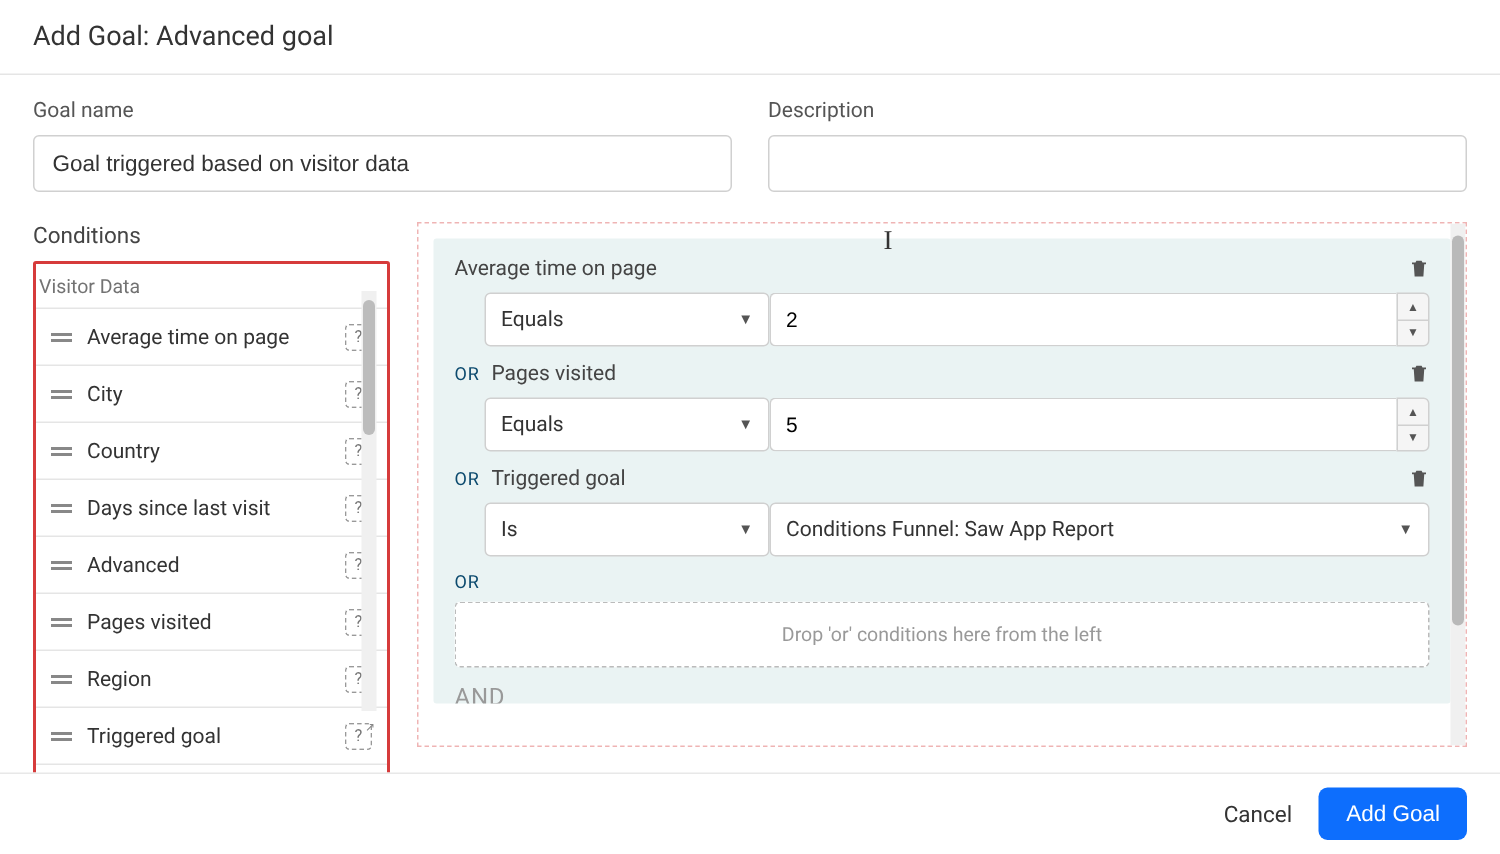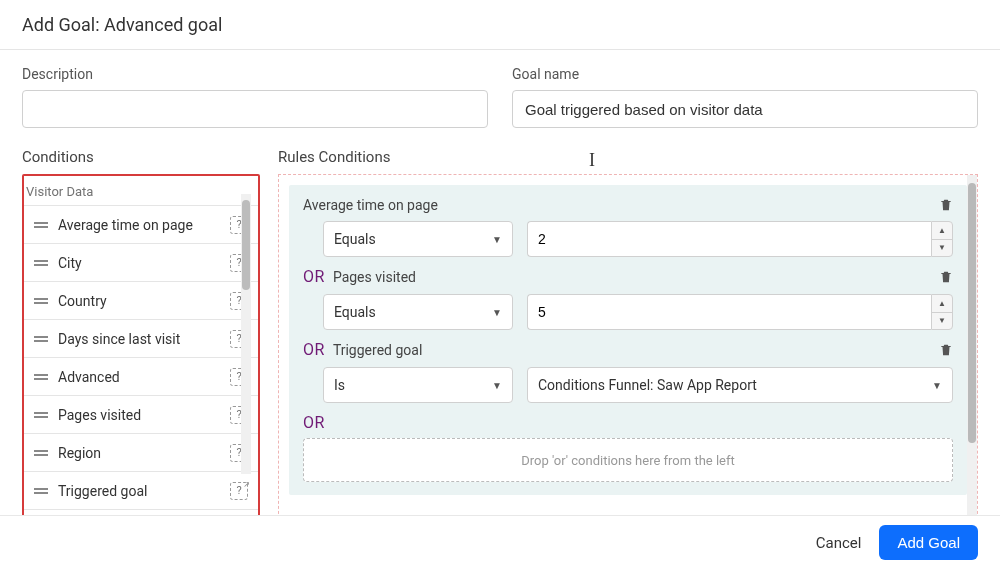--- a/index.html
+++ b/index.html
@@ -19,24 +19,24 @@
   .vd-item { display: flex; align-items: center; height: 38px; border-bottom: 1px solid #e5e5e5; padding: 0 10px; font-size: 14px; color: #333; cursor: grab; }
   .drag-handle { width: 14px; display: flex; flex-direction: column; gap: 2px; margin-right: 10px; }
   .drag-handle span { height: 2px; background: #888; }
   .vd-label { flex: 1; }
   .qmark { width: 18px; height: 18px; border: 1px dashed #999; border-radius: 3px; display: flex; align-items: center; justify-content: center; font-size: 11px; color: #777; position: relative; }
   .qmark::after { content: "↗"; position: absolute; top: -3px; right: -3px; font-size: 8px; color: #888; }
   .rules-panel { border: 1px dashed #d63b3b60; background: #fff; height: 350px; overflow: hidden; position: relative; }
   .rules-inner { background: #eaf3f3; margin: 10px 10px 10px 10px; border-radius: 2px; padding: 12px 14px; height: 310px; overflow: hidden; }
   .rule-group { margin-bottom: 10px; }
   .rule-head { display: flex; align-items: center; font-size: 14px; color: #444; margin-bottom: 8px; }
-  .or-tag { color: #701a75; font-size: 16px; letter-spacing: 0.5px; margin-right: 8px; }
+  .or-tag { color: #0c4a6e; font-size: 12px; letter-spacing: 0.5px; margin-right: 8px; }
   .trash { margin-left: auto; width: 14px; height: 16px; cursor: pointer; }
   .trash svg { display: block; }
-  .rule-body { display: flex; gap: 14px; align-items: center; padding-left: 20px; }
+  .rule-body { display: flex; align-items: center; padding-left: 20px; }
   .select { flex: 0 0 190px; height: 36px; border: 1px solid #d0d0d0; border-radius: 4px; background: #fff; display: flex; align-items: center; padding: 0 10px; font-size: 14px; cursor: pointer; }
   .select.wide { flex: 1; }
   .caret { margin-left: auto; font-size: 10px; color: #555; }
   .num-input-wrap { flex: 1; display: flex; height: 36px; }
   .num-input { flex: 1; border: 1px solid #d0d0d0; border-right: none; border-radius: 4px 0 0 4px; padding: 0 10px; font-size: 14px; }
   .spinner { width: 22px; border: 1px solid #d0d0d0; border-radius: 0 4px 4px 0; display: flex; flex-direction: column; background: #f5f5f5; }
   .spinner div { flex: 1; display: flex; align-items: center; justify-content: center; font-size: 8px; color: #555; cursor: pointer; }
   .spinner div:first-child { border-bottom: 1px solid #d0d0d0; }
   .dropzone { border: 1px dashed #bbb; border-radius: 4px; height: 44px; display: flex; align-items: center; justify-content: center; font-size: 13px; color: #999; margin-top: 6px; background: #fff; }
   .and-tag { color: #999; font-size: 16px; letter-spacing: 0.5px; margin-top: 10px; }
@@ -52,26 +52,26 @@
 </head>
 <body>
 
 <div class="header">
   <span>Add Goal: Advanced goal</span>
 </div>
 
 <div class="form-area">
   <div class="row">
     <div class="field">
+      <label class="field-label">Goal name</label>
+      <input class="text-input" value="Goal triggered based on visitor data" style="">
+    </div>
+    <div class="field">
       <label class="field-label">Description</label>
       <input class="text-input" value="" style="">
-    </div>
-    <div class="field">
-      <label class="field-label">Goal name</label>
-      <input class="text-input" value="Goal triggered based on visitor data" style="">
     </div>
   </div>
 
   <div class="cond-row">
     <div class="cond-left">
       <div class="cond-title">Conditions</div>
       <div class="visitor-box">
         <div class="vd-header">Visitor Data</div>
         <div id="vd-list">
             <div class="vd-item">
@@ -140,21 +140,20 @@
             </div>
             <div class="vd-item">
               <span class="vd-label">Visit duration</span>
               <span class="qmark">?</span>
             </div>
           </div>
       </div>
     </div>
 
     <div class="cond-right">
-      <div class="cond-title">Rules Conditions</div>
       <div class="rules-panel">
         <div class="scroll-track">
           <div class="scroll-thumb"></div>
         </div>
         <div class="rules-inner" id="rules-inner">
             <div class="rule-group">
               <div class="rule-head">
                 <span>Average time on page</span>
                 <span class="trash">
                   <svg viewBox="0 0 24 24" width="14" height="16" fill="#555">

